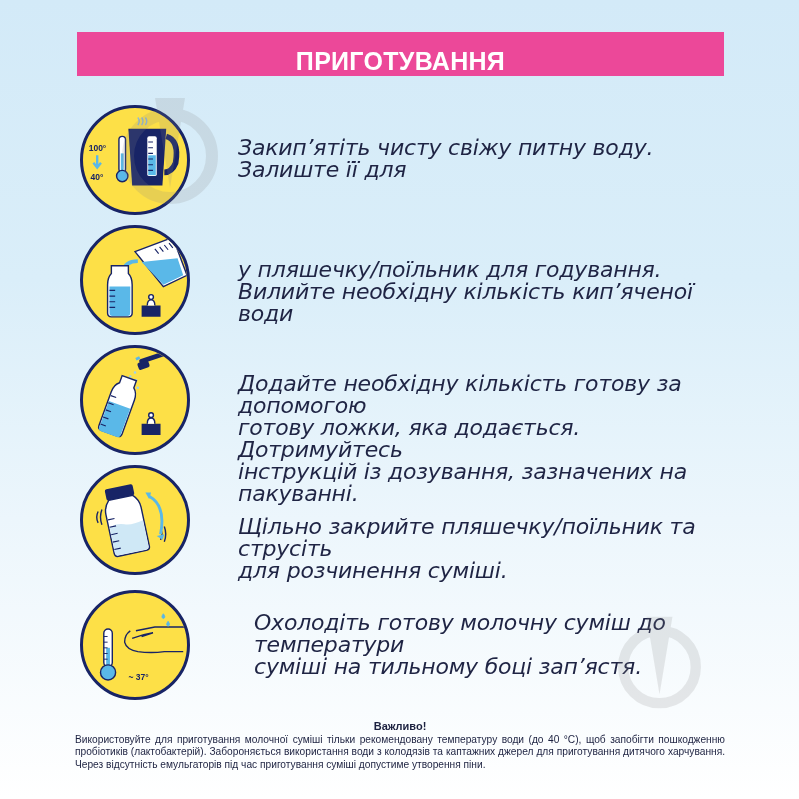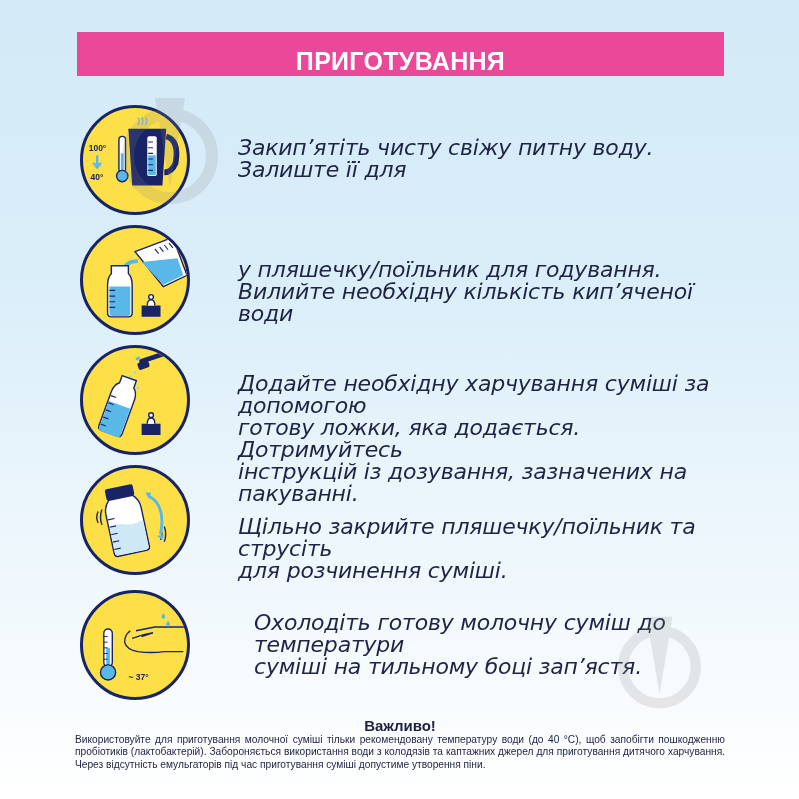--- a/index.html
+++ b/index.html
@@ -25,21 +25,21 @@
   .icon-circle svg { width:100%; height:100%; display:block; }
   .step-text {
     position:absolute; left:238px; width:480px; font-size:22px; line-height:22px;
     color:#1f2444; font-family:"DejaVu Sans", sans-serif; letter-spacing:-0.2px;font-style:italic;
   }
   .watermark { position:absolute; opacity:0.18; }
   .note {
     position:absolute; left:75px; top:720px; width:650px; font-size:10.2px;
     line-height:12.6px; color:#1c2140; font-family:"Liberation Sans", sans-serif;
   }
-  .note-title { text-align:center; font-weight:700; font-size:15px; margin-bottom:1px; }
+  .note-title { text-align:center; font-weight:700; font-size:11px; margin-bottom:1px; }
   .note-body { text-align:justify; }
 </style>
 </head>
 <body>
 
 <div class="header">
   <h1>ПРИГОТУВАННЯ</h1>
 </div>
 
 <div class="step" style="top:105px;">
@@ -100,21 +100,21 @@
         <path d="M30 30 h16 v8 q5 4 5 12 v38 q0 4 -4 4 h-18 q-4 0 -4 -4 v-38 q0 -8 5 -12 Z" fill="#fff" stroke="#182466" stroke-width="1.5"></path>
         <path d="M26 60 h24 v30 q0 3 -3 3 h-18 q-3 0 -3 -3 Z" fill="#5ab8e8"></path>
         <path d="M26 54h6M26 62h6M26 70h6M26 78h6M26 86h6" stroke="#182466" stroke-width="1.2"></path>
       </g>
       <path d="M62 80 h20 v12 h-20 Z" fill="#182466"></path>
       <path d="M68 80 q0 -6 4 -6 q4 0 4 6" fill="#fff" stroke="#182466" stroke-width="1.5"></path>
       <circle cx="72" cy="71" r="2.5" fill="#fff" stroke="#182466" stroke-width="1.5"></circle>
     </svg>
   </div>
   <div class="step-text" style="top:28px;">
-    <div>Додайте необхідну харчування суміші за допомогою</div>
+    <div>Додайте необхідну кількість готову за допомогою</div>
     <div>готову ложки, яка додається. Дотримуйтесь</div>
     <div>інструкцій із дозування, зазначених на пакуванні.</div>
   </div>
 </div>
 
 <div class="step" style="top:465px;">
   <div class="icon-circle" style="top:0;">
     <svg viewBox="0 0 110 110">
       <g transform="rotate(-12 50 55)">
         <rect x="30" y="18" width="30" height="12" rx="2" fill="#182466"></rect>

